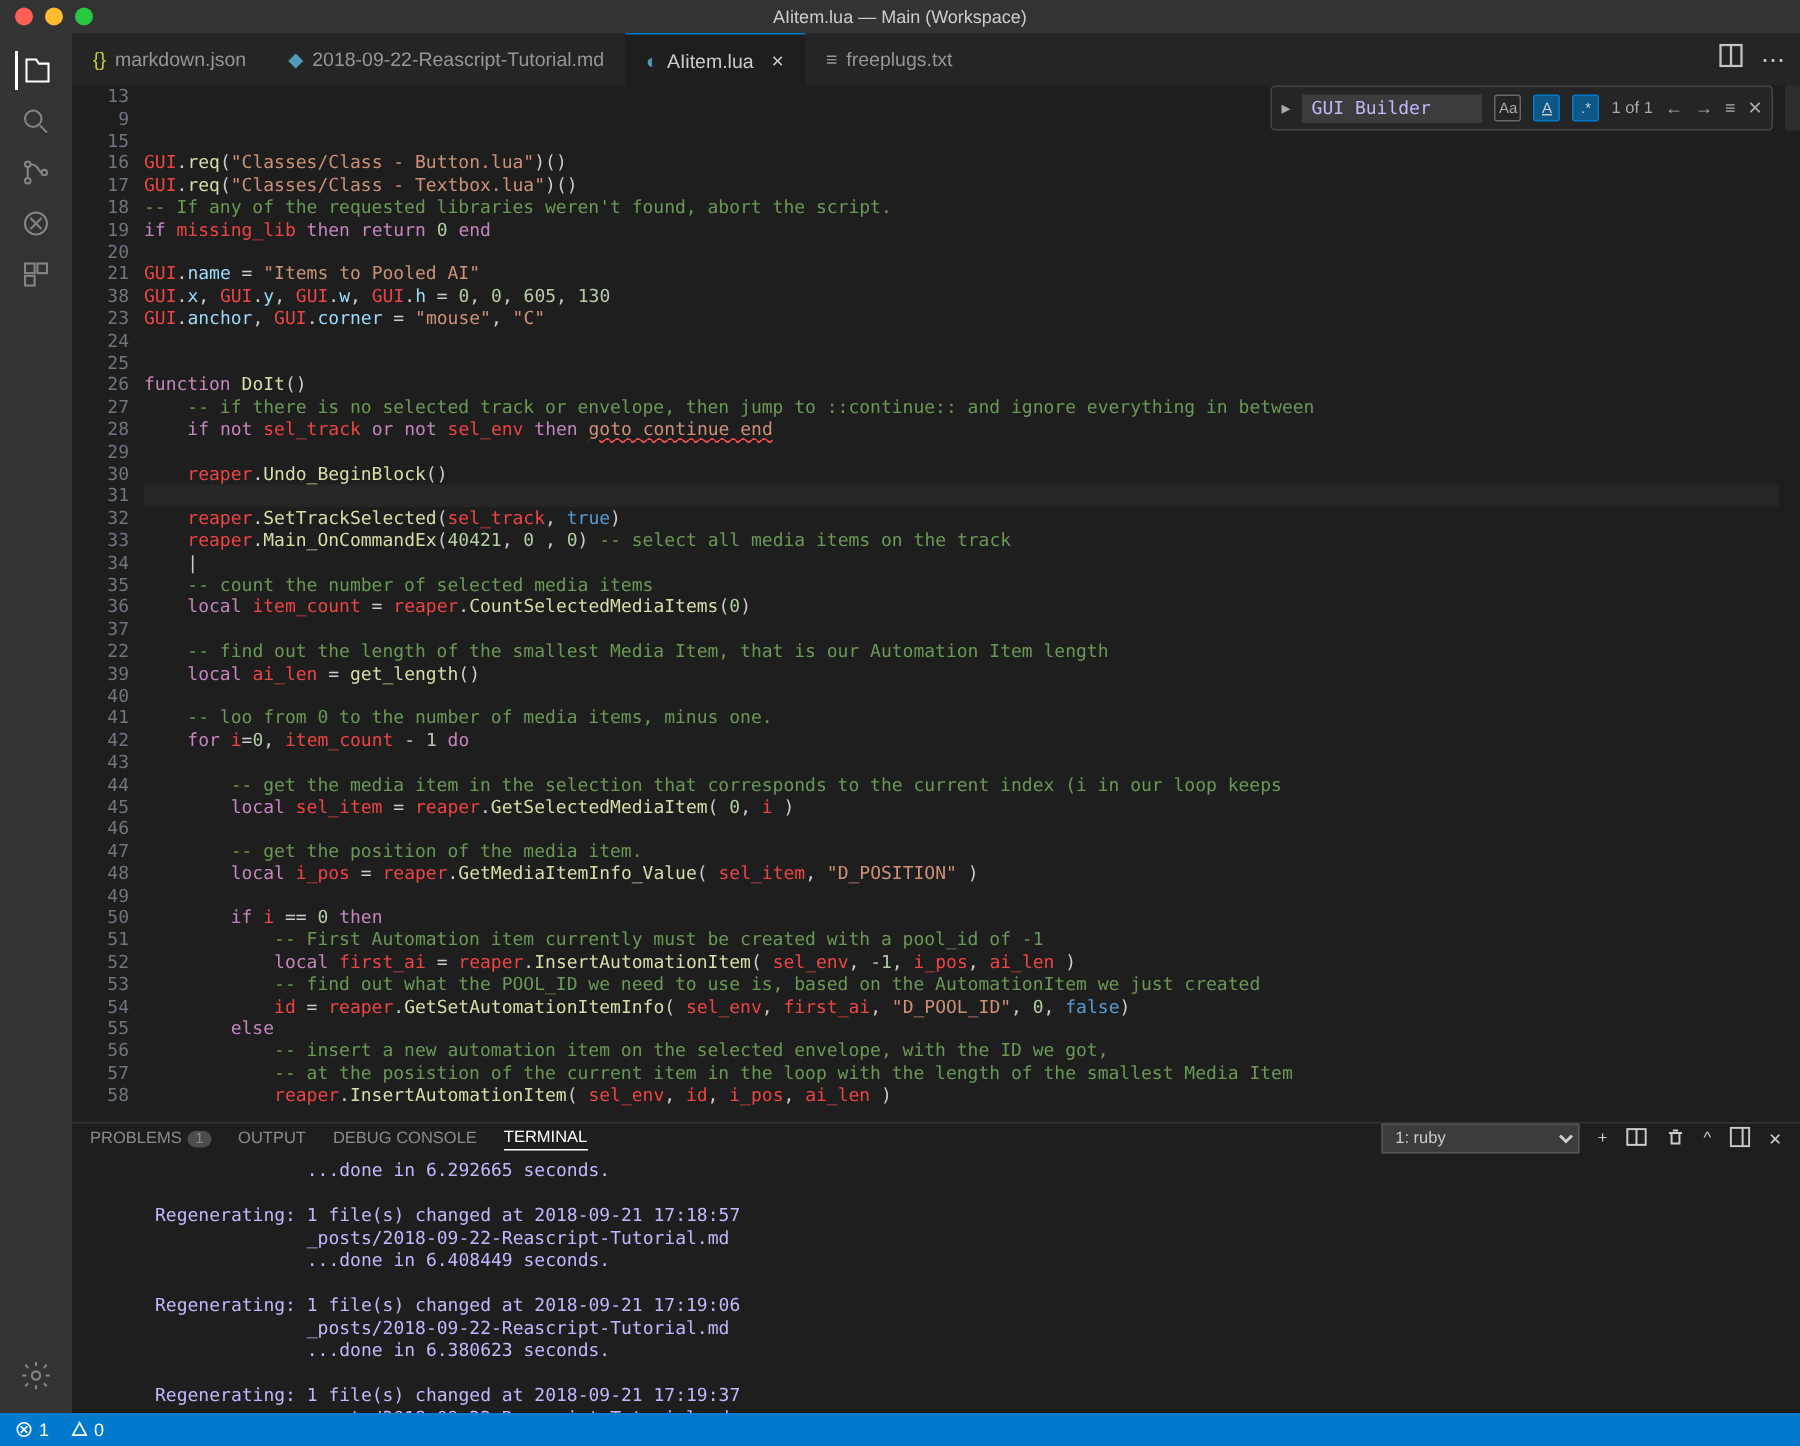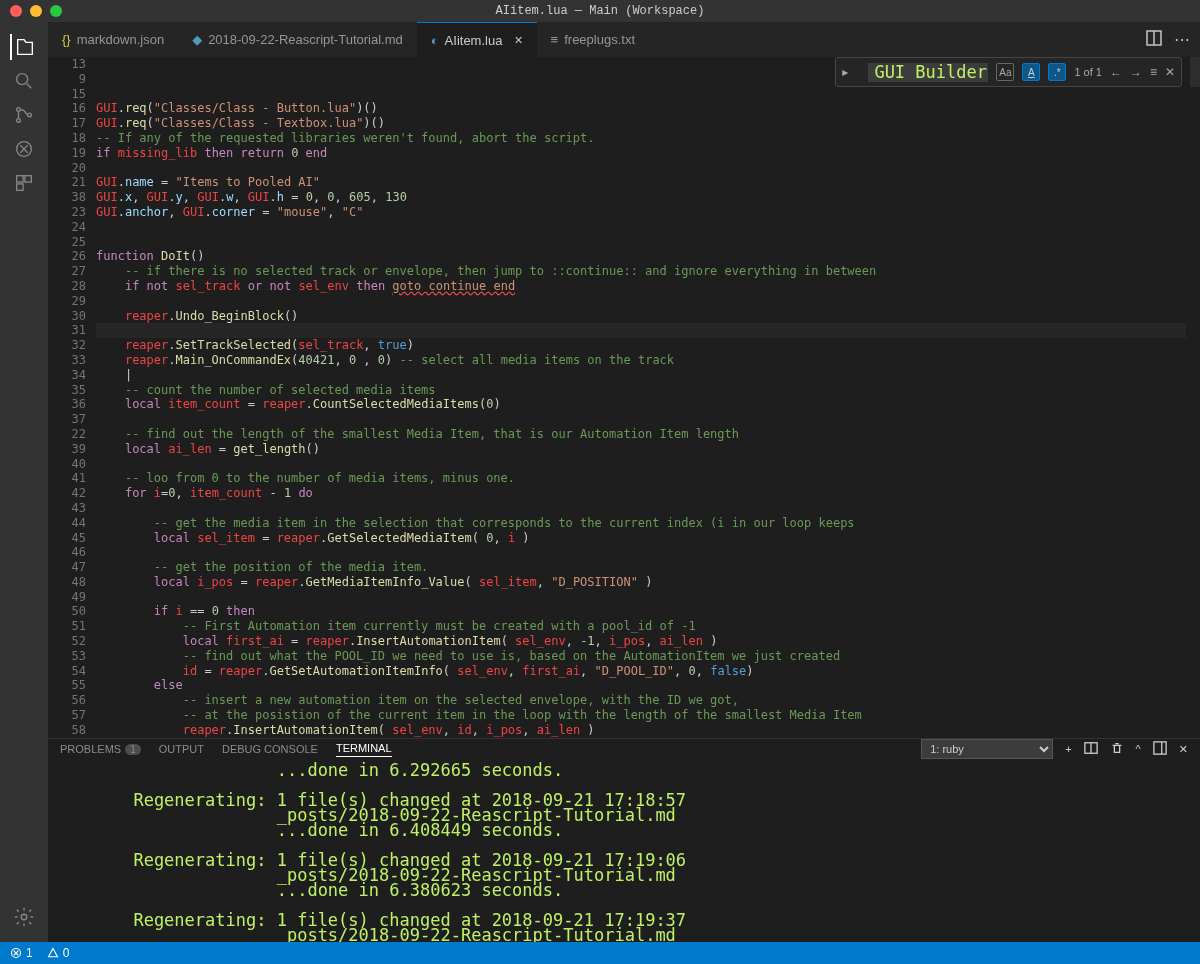--- a/index.html
+++ b/index.html
@@ -11,21 +11,21 @@
   position: relative;
 }
 .titlebar {
   height: 22px; background: #333333;
   display: flex; align-items: center;
   position: relative;
 }
 .traffic { position: absolute; left: 10px; display: flex; gap: 8px; }
 .dot { width: 12px; height: 12px; border-radius: 50%; }
 .dot.r { background: #ff5f57; } .dot.y { background: #febc2e; } .dot.g { background: #28c840; }
-.title { margin: 0 auto; color: #cccccc; font-size: 12px; font-family: Liberation Mono, monospace; }
+.title { margin: 0 auto; color: #cccccc; font-size: 12px; }
 
 .tabbar {
   height: 35px; background: #252526;
   display: flex; align-items: stretch;
   padding-left: 48px;
 }
 .tab {
   display: flex; align-items: center; gap: 6px;
   padding: 0 14px; color: #969696;
   font-size: 13px; cursor: pointer;
@@ -93,38 +93,37 @@
 }
 .findbar .chev { color:#aaa; cursor:pointer; }
 .findbar .term { background: #3c3c3c; padding: 2px 6px; width: 120px; }
 .findbar .opt { width:18px; height:18px; display:flex; align-items:center; justify-content:center; font-size:10px; cursor:pointer; border-radius:2px; }
 .findbar .opt.active { background: rgba(0,122,204,0.6); border:1px solid #007acc; }
 .findbar .opt:not(.active){ border:1px solid #666; color:#aaa;}
 .findbar .count { color:#aaa; font-size:11px; }
 .findbar .nav { cursor:pointer; color:#aaa; }
 
 .panel {
-  position: absolute; left: 48px; right: 0; bottom: 22px; height: 204px;
+  position: absolute; left: 48px; right: 0; bottom: 12px; height: 204px;
   background: #1e1e1e; border-top: 1px solid #333;
   display: flex; flex-direction: column;
 }
 .panel-tabs { display: flex; align-items: center; height: 30px; padding: 0 12px; gap: 18px; font-size: 11px; color: #8b8b8b; }
 .panel-tabs .pt { cursor: pointer; display: flex; align-items: center; gap: 4px; }
 .panel-tabs .pt.active { color: #fff; border-bottom: 1px solid #fff; padding-bottom: 2px; }
 .panel-tabs .badge { background: #4d4d4d; border-radius: 8px; font-size: 10px; padding: 0 5px; }
 .panel-tabs .right { margin-left: auto; display: flex; align-items: center; gap: 12px; }
 .panel-tabs select { background: #3c3c3c; color: #ccc; border: 1px solid #555; font-size: 11px; padding: 2px 4px; width:132px; }
 .panel-tabs .ib { cursor: pointer; color: #ccc; }
 .term {
   flex: 1;
   font-family: "Menlo","Consolas",monospace;
-  font-size: 17px; line-height: 15px;
-  color: #bef264; padding: 4px 12px;
+  font-size: 12px; line-height: 15px;
+  color: #c4b5fd; padding: 4px 12px;
   white-space: pre;
-  margin-left: 12px;
 }
 .term .cursor { display:inline-block; width:7px; height:13px; border:1px solid #aaa; vertical-align:text-bottom; }
 
 .statusbar {
   position: absolute; left: 0; right: 0; bottom: 0; height: 22px;
   background: #007acc; color: #fff;
   display: flex; align-items: center;
   font-size: 12px; padding: 0 10px;
 }
 .statusbar .sitem { display: flex; align-items: center; gap: 4px; margin-right: 14px; cursor: pointer; }

